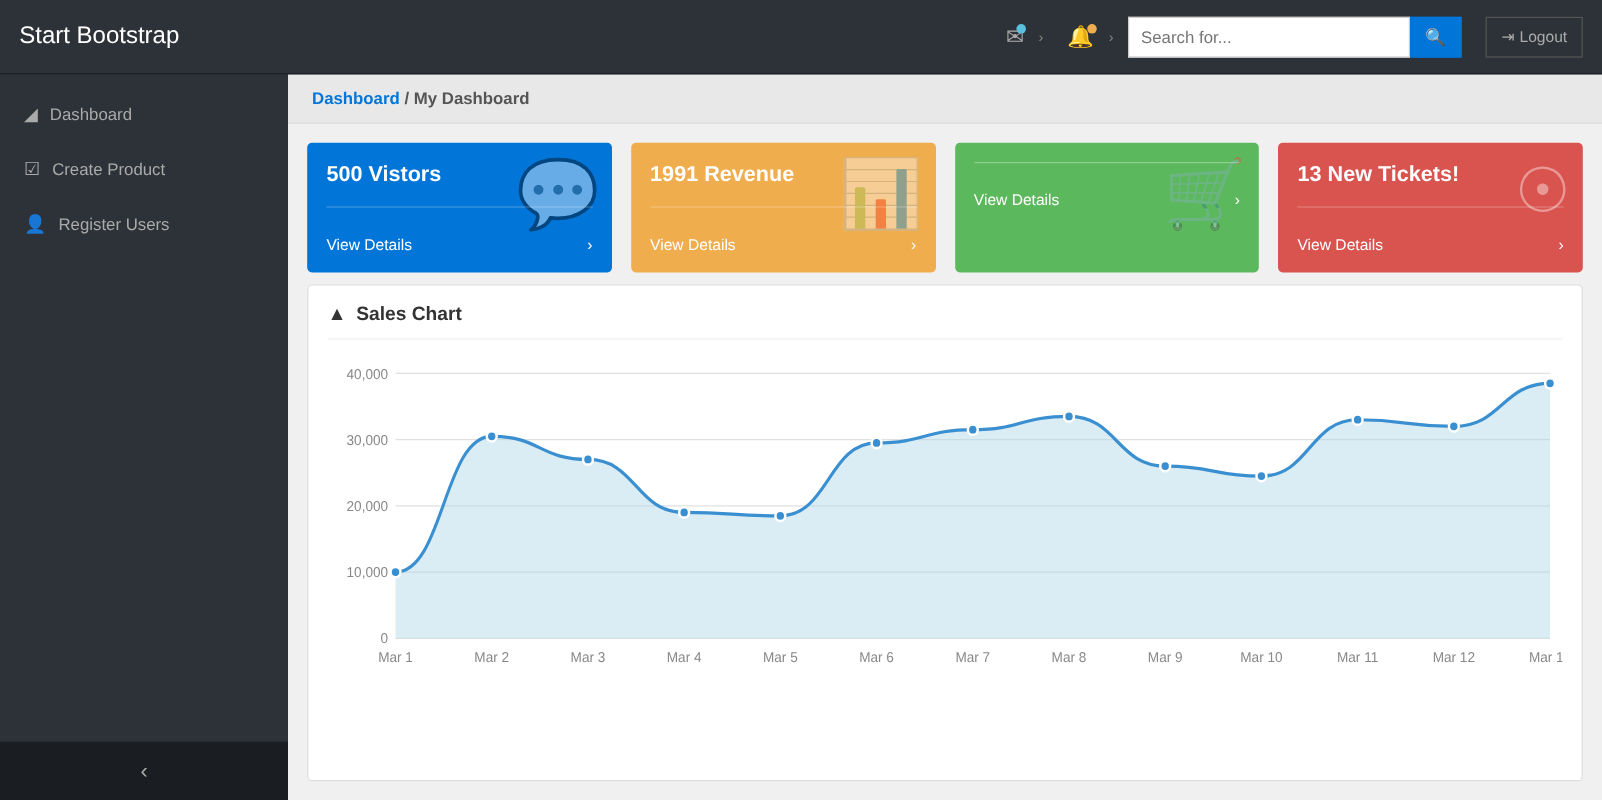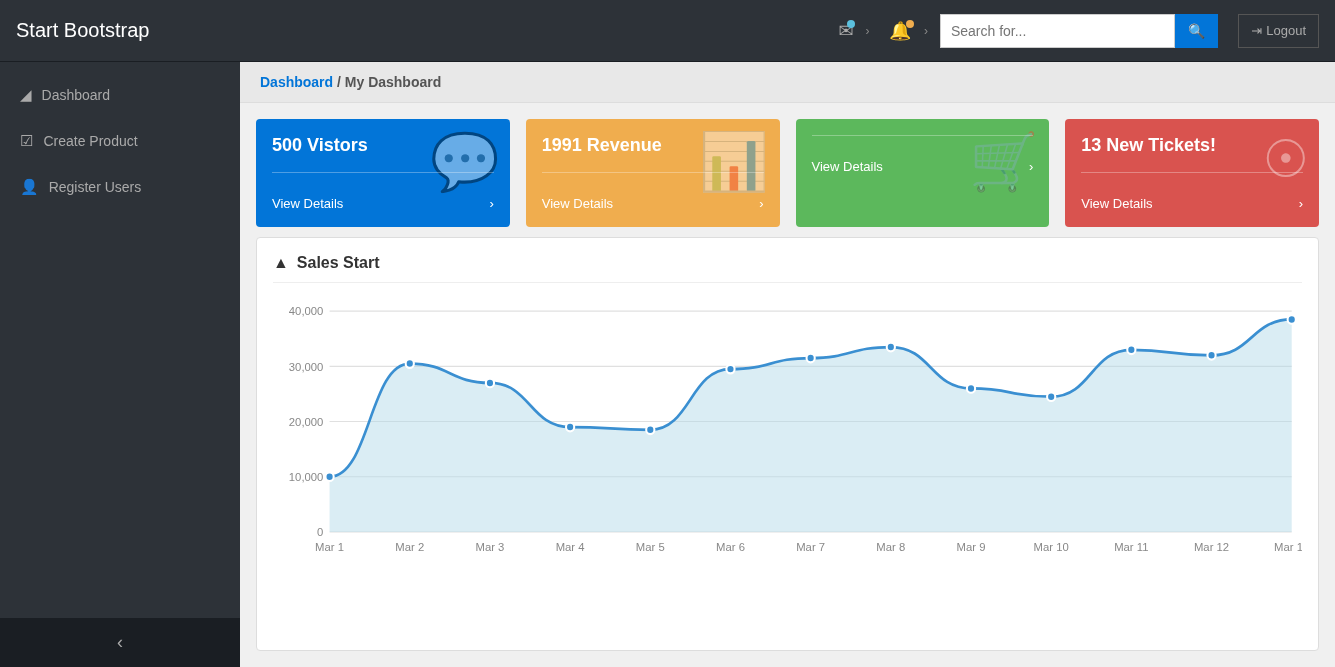--- a/index.html
+++ b/index.html
@@ -326,21 +326,21 @@
         <div class="card-footer">
           <span>View Details</span>
           <span>›</span>
         </div>
       </div>
     </div>
 
     <div class="chart-section">
       <div class="chart-title">
         <span>▲</span>
-        <span>Sales Start</span>
+        <span>Sales Chart</span>
       </div>
       <div class="chart-container">
         <svg class="chart-svg" viewBox="0 0 1000 260" preserveAspectRatio="none" id="chart-svg">
 
         <line x1="55" x2="990" y1="220" y2="220" stroke="#e0e0e0" stroke-width="1"></line>
             <text x="49" y="224" text-anchor="end" font-size="11" fill="#888">0</text>
             <line x1="55" x2="990" y1="168.75" y2="168.75" stroke="#e0e0e0" stroke-width="1"></line>
             <text x="49" y="172.75" text-anchor="end" font-size="11" fill="#888">10,000</text>
             <line x1="55" x2="990" y1="117.5" y2="117.5" stroke="#e0e0e0" stroke-width="1"></line>
             <text x="49" y="121.5" text-anchor="end" font-size="11" fill="#888">20,000</text>

